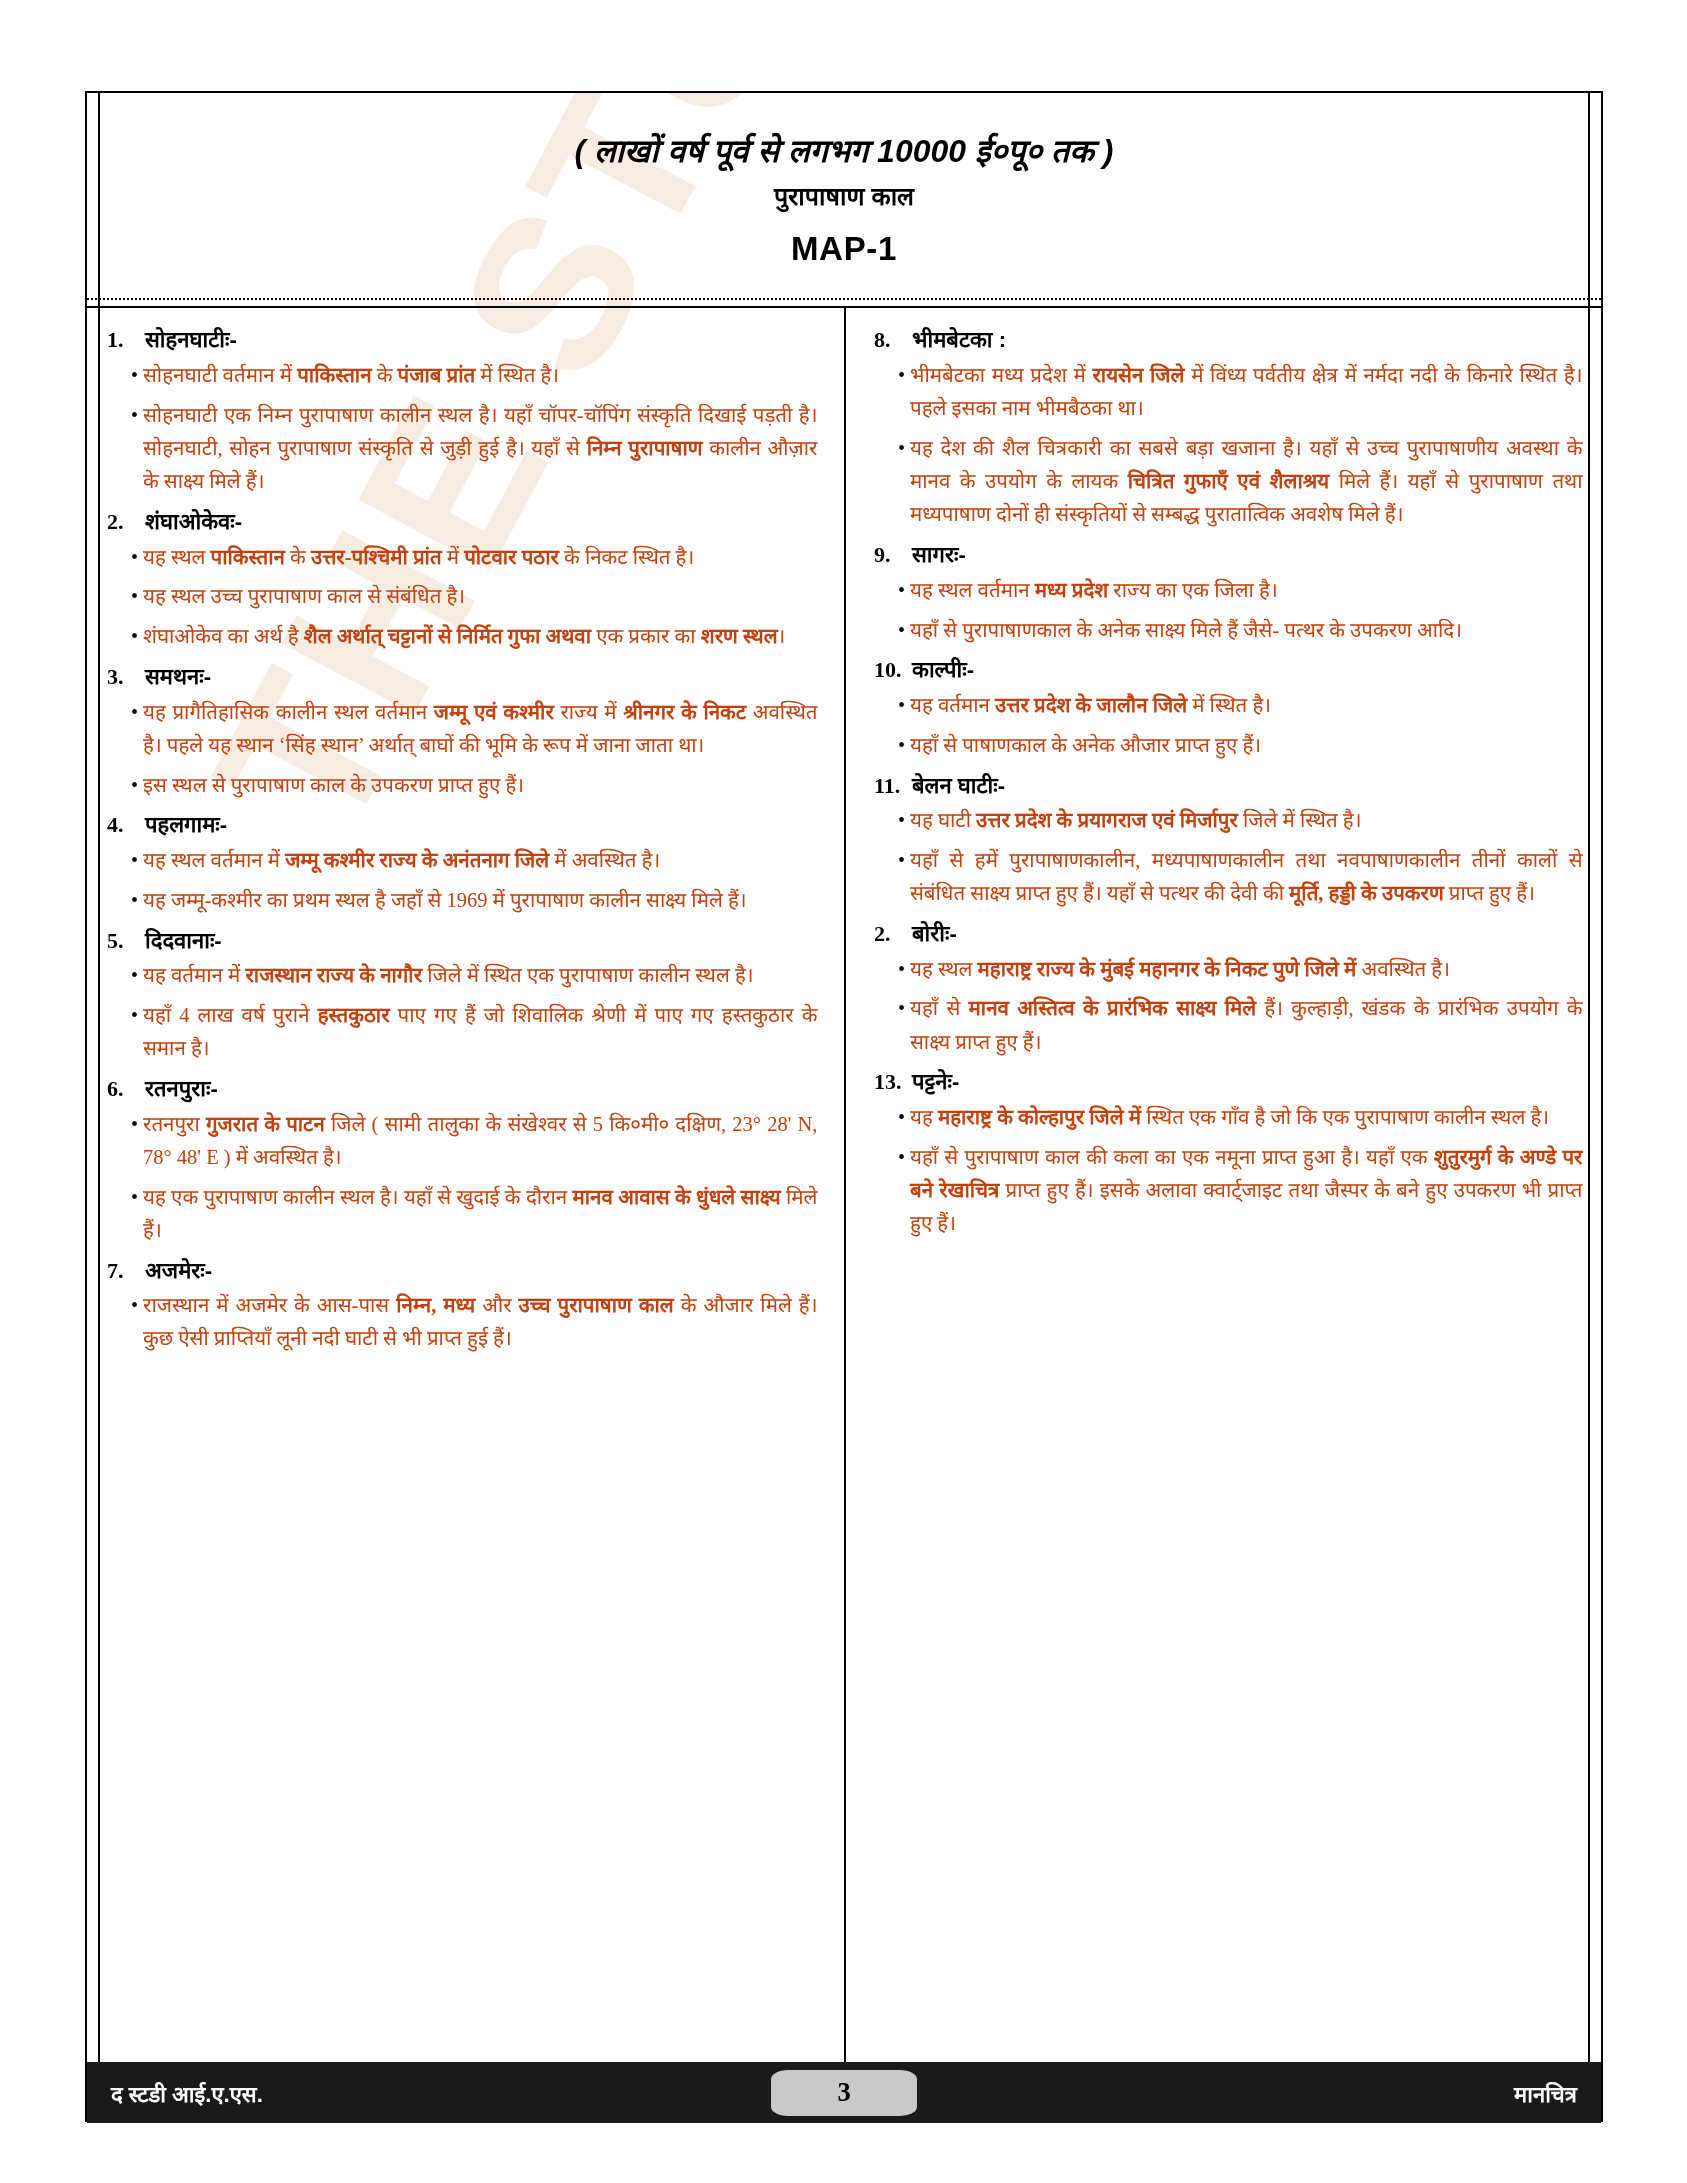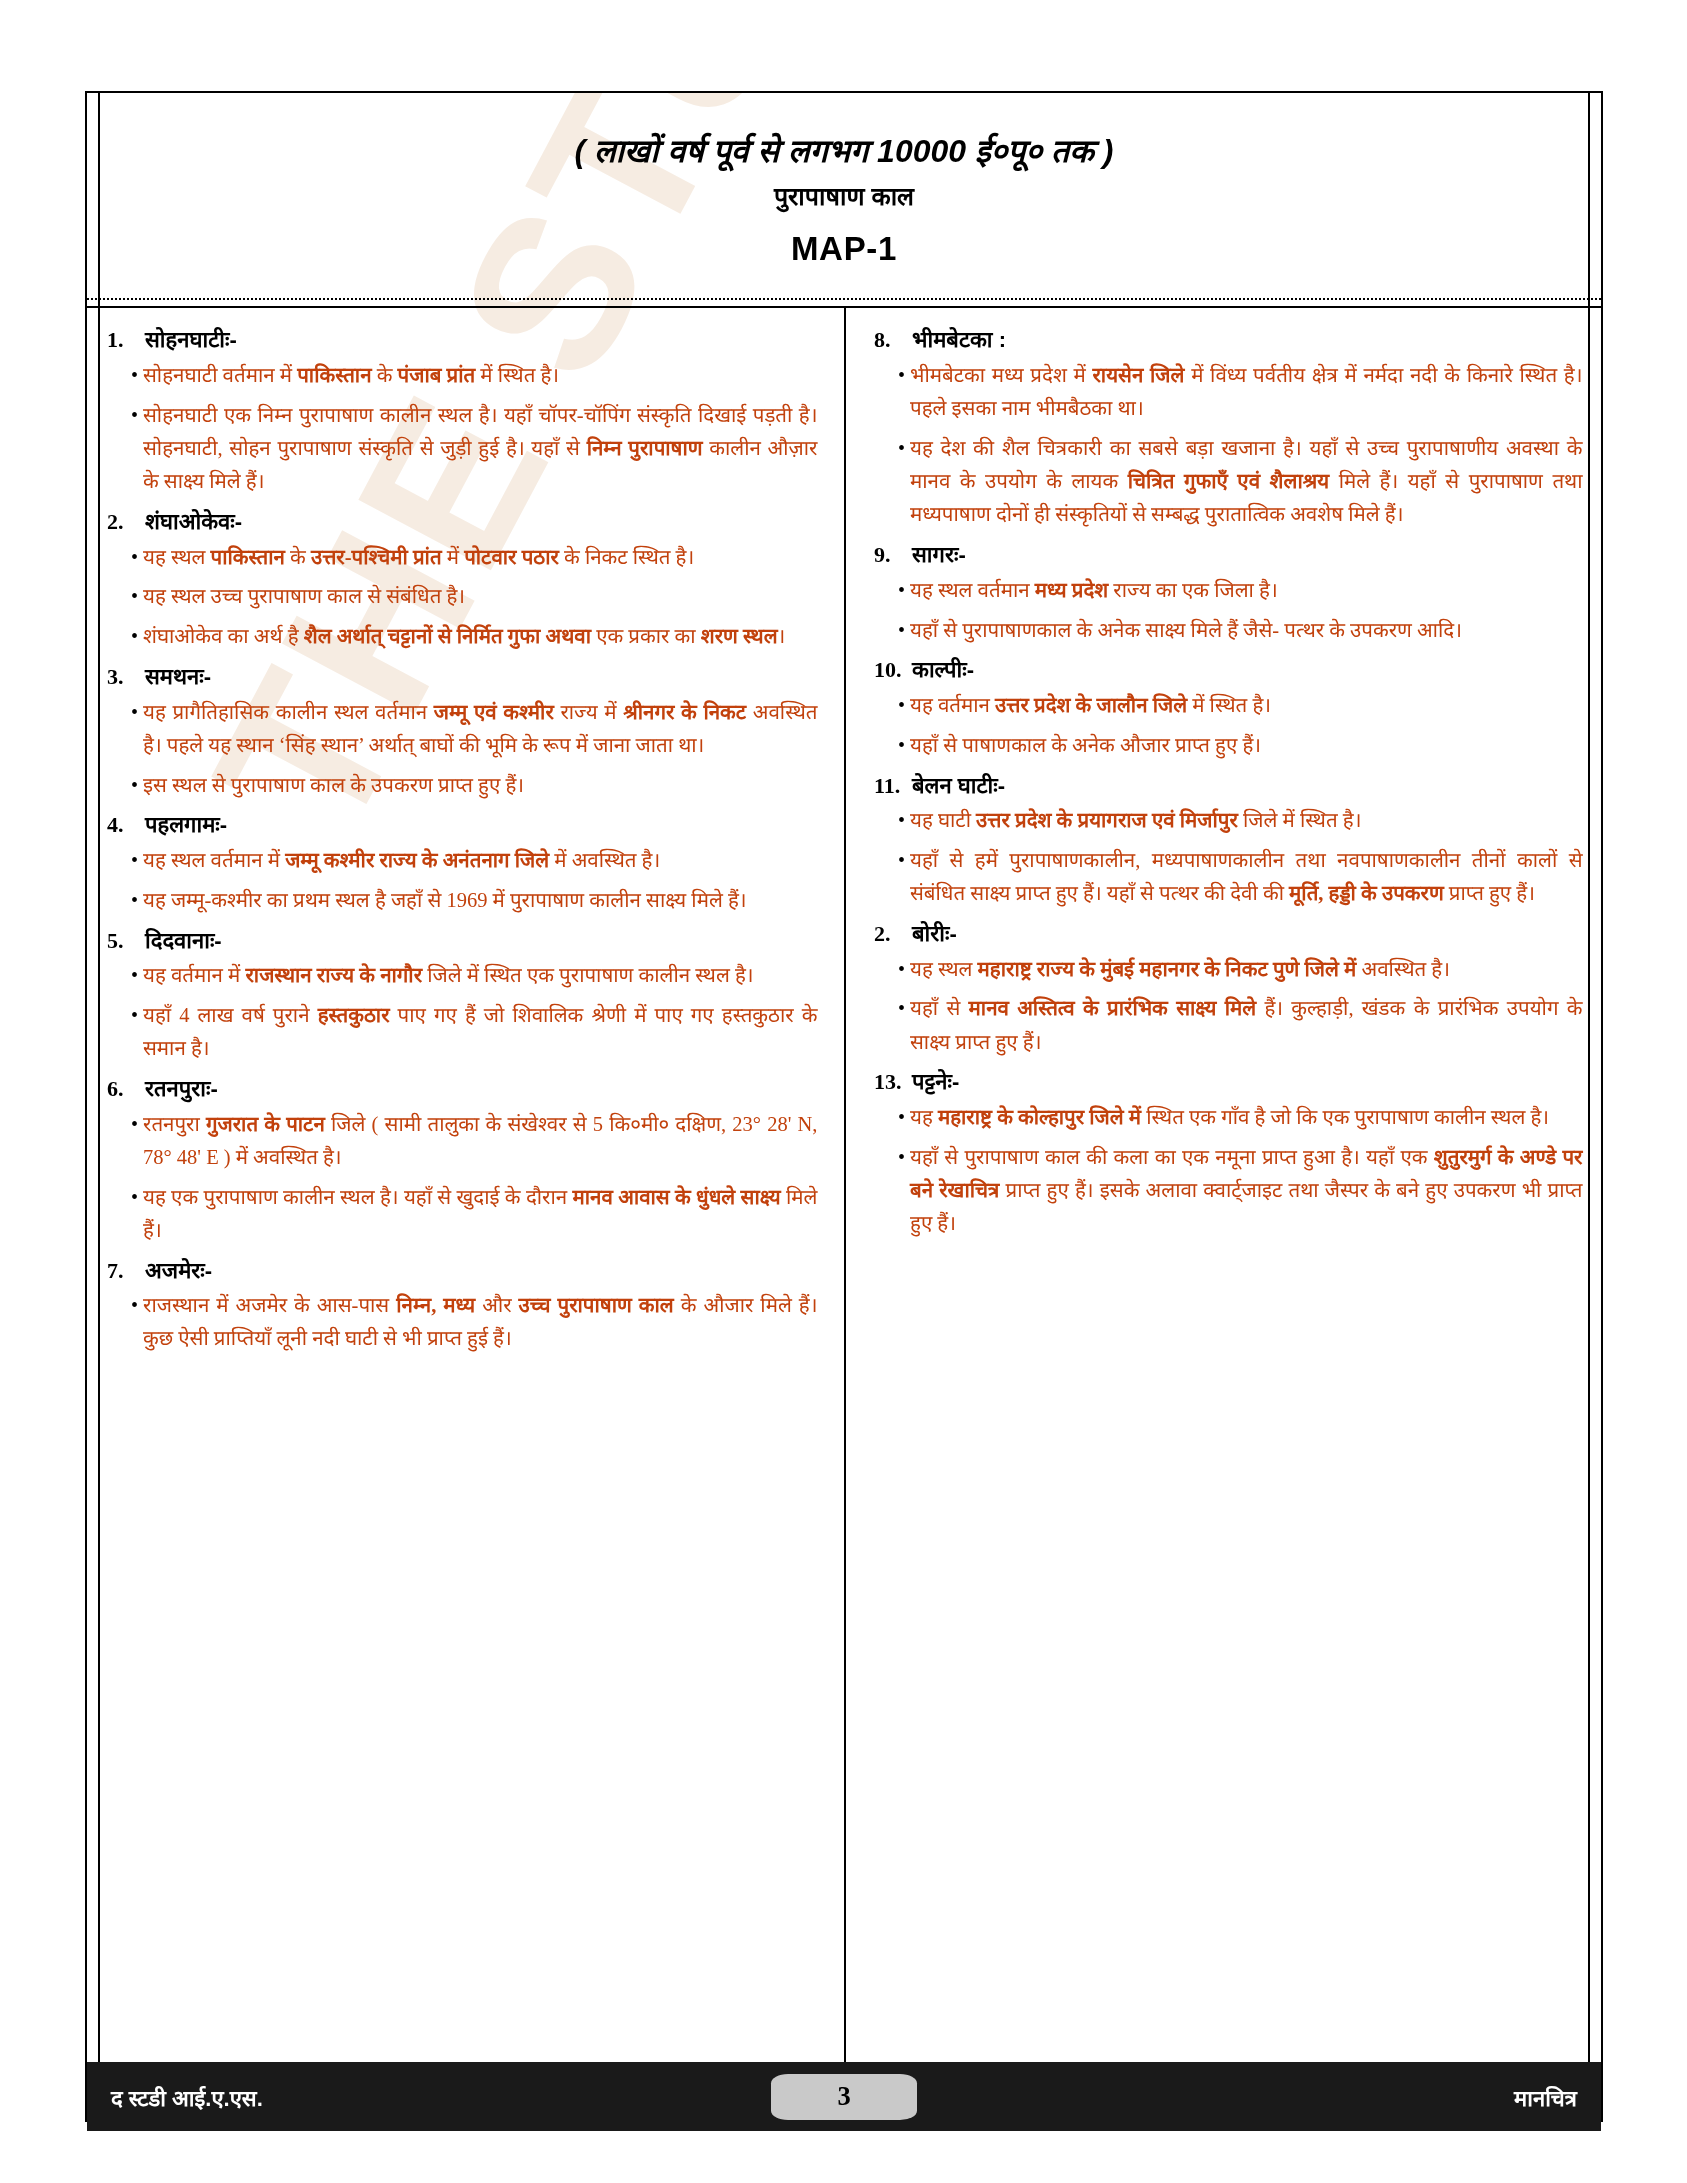--- a/index.html
+++ b/index.html
@@ -150,23 +150,23 @@
     text-align: justify;
     text-justify: inter-word;
     hyphens: none;
   }
   .bullet-text b { font-weight: 700; }
 
   
   .footer-bar {
     position: absolute;
     left: 87px;
-    bottom: 52px;
+    bottom: 60px;
     width: 1514px;
-    height: 69px;
+    height: 61px;
     background: #1a1a1a;
     display: flex;
     align-items: center;
     z-index: 3;
   }
   .footer-left {
     position: absolute;
     left: 24px;
     color: #ffffff;
     font-family: "Liberation Sans", sans-serif;

